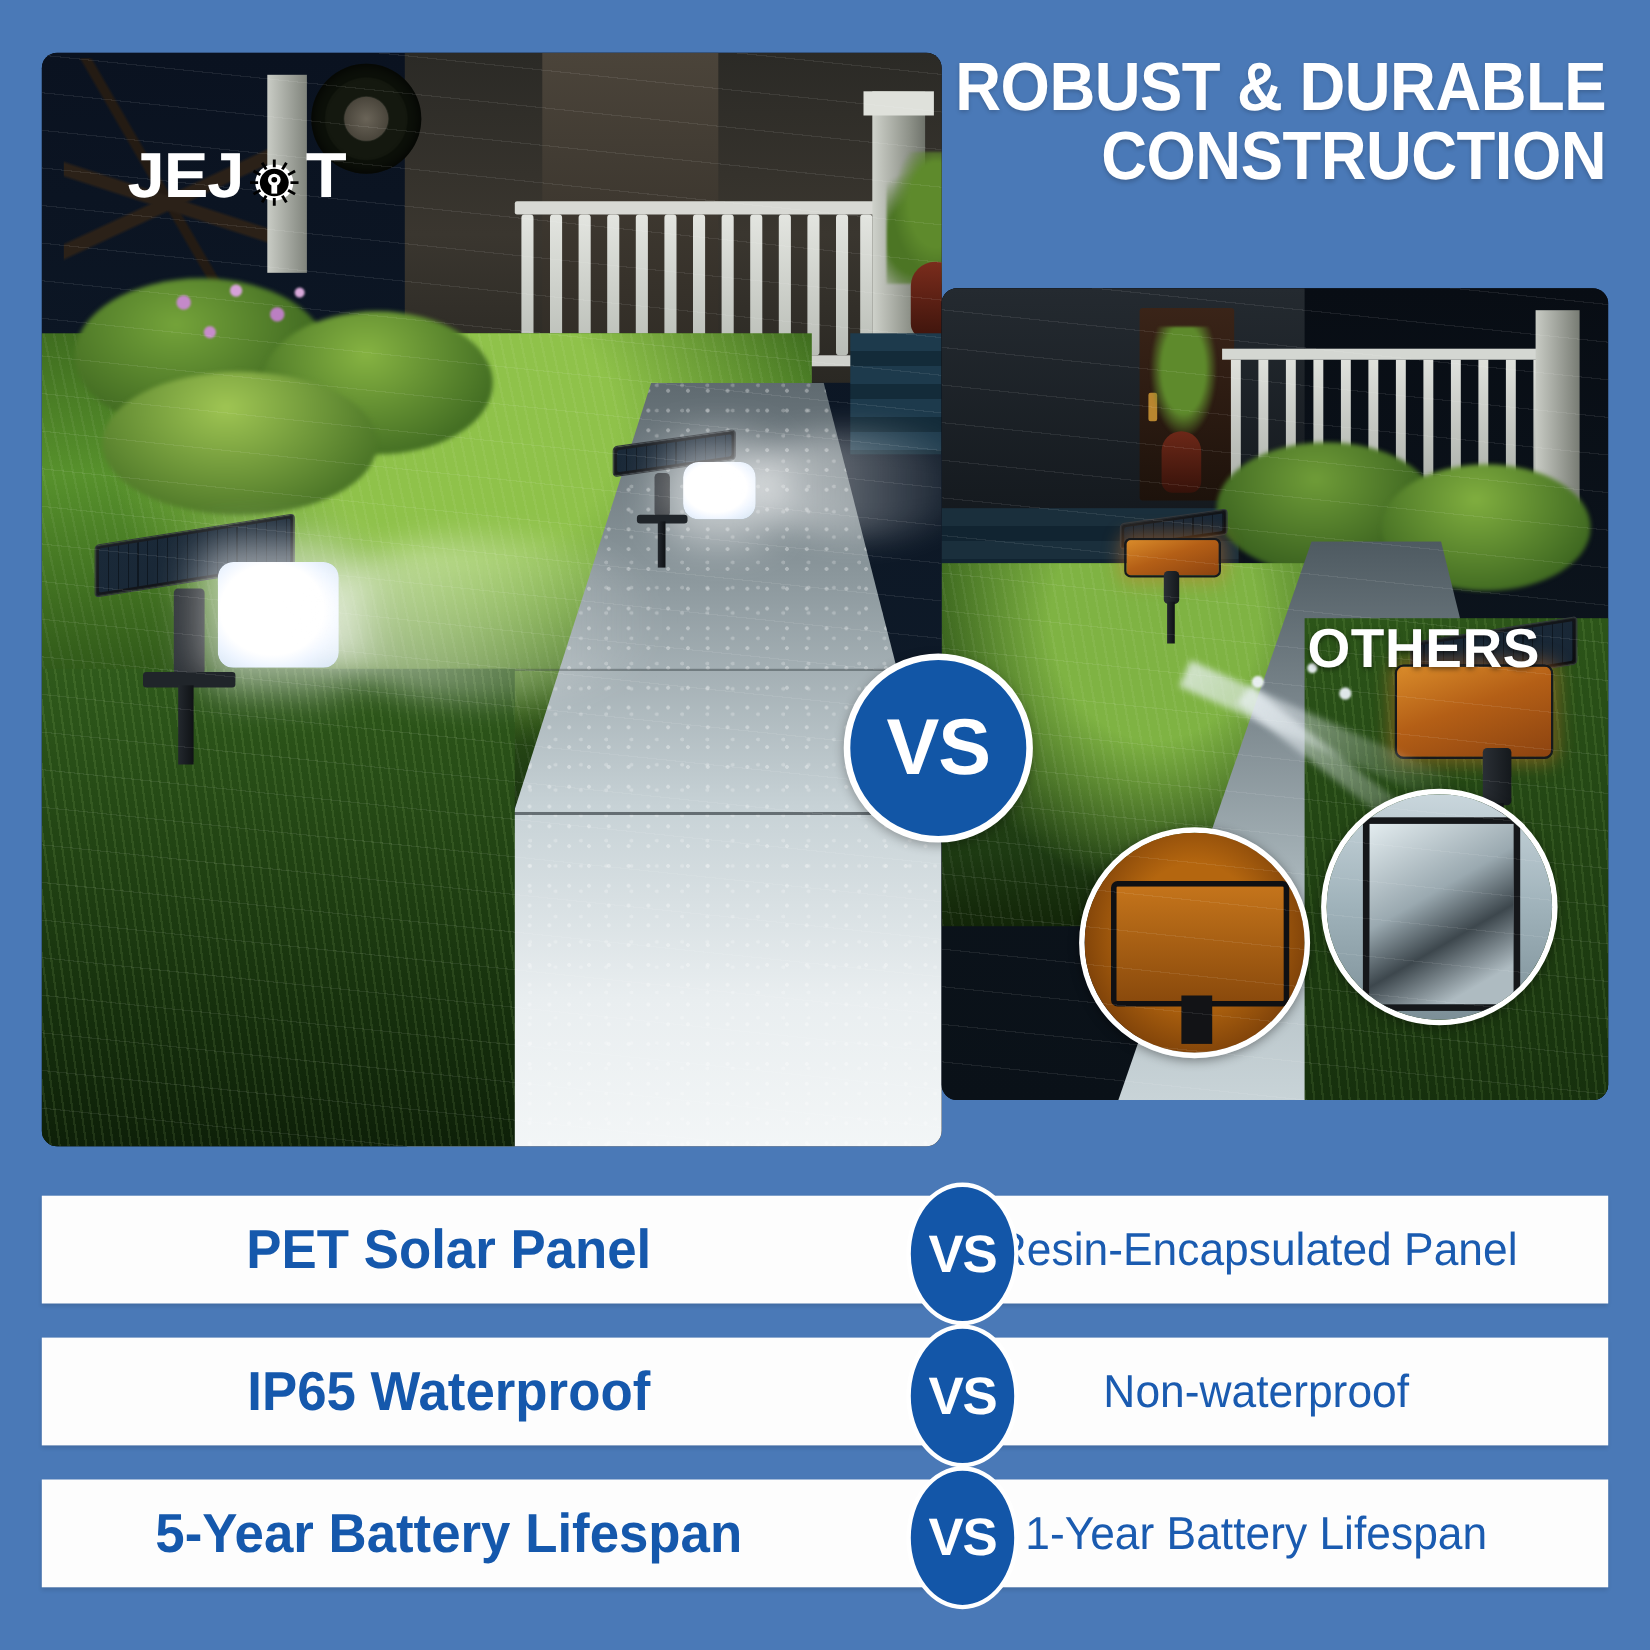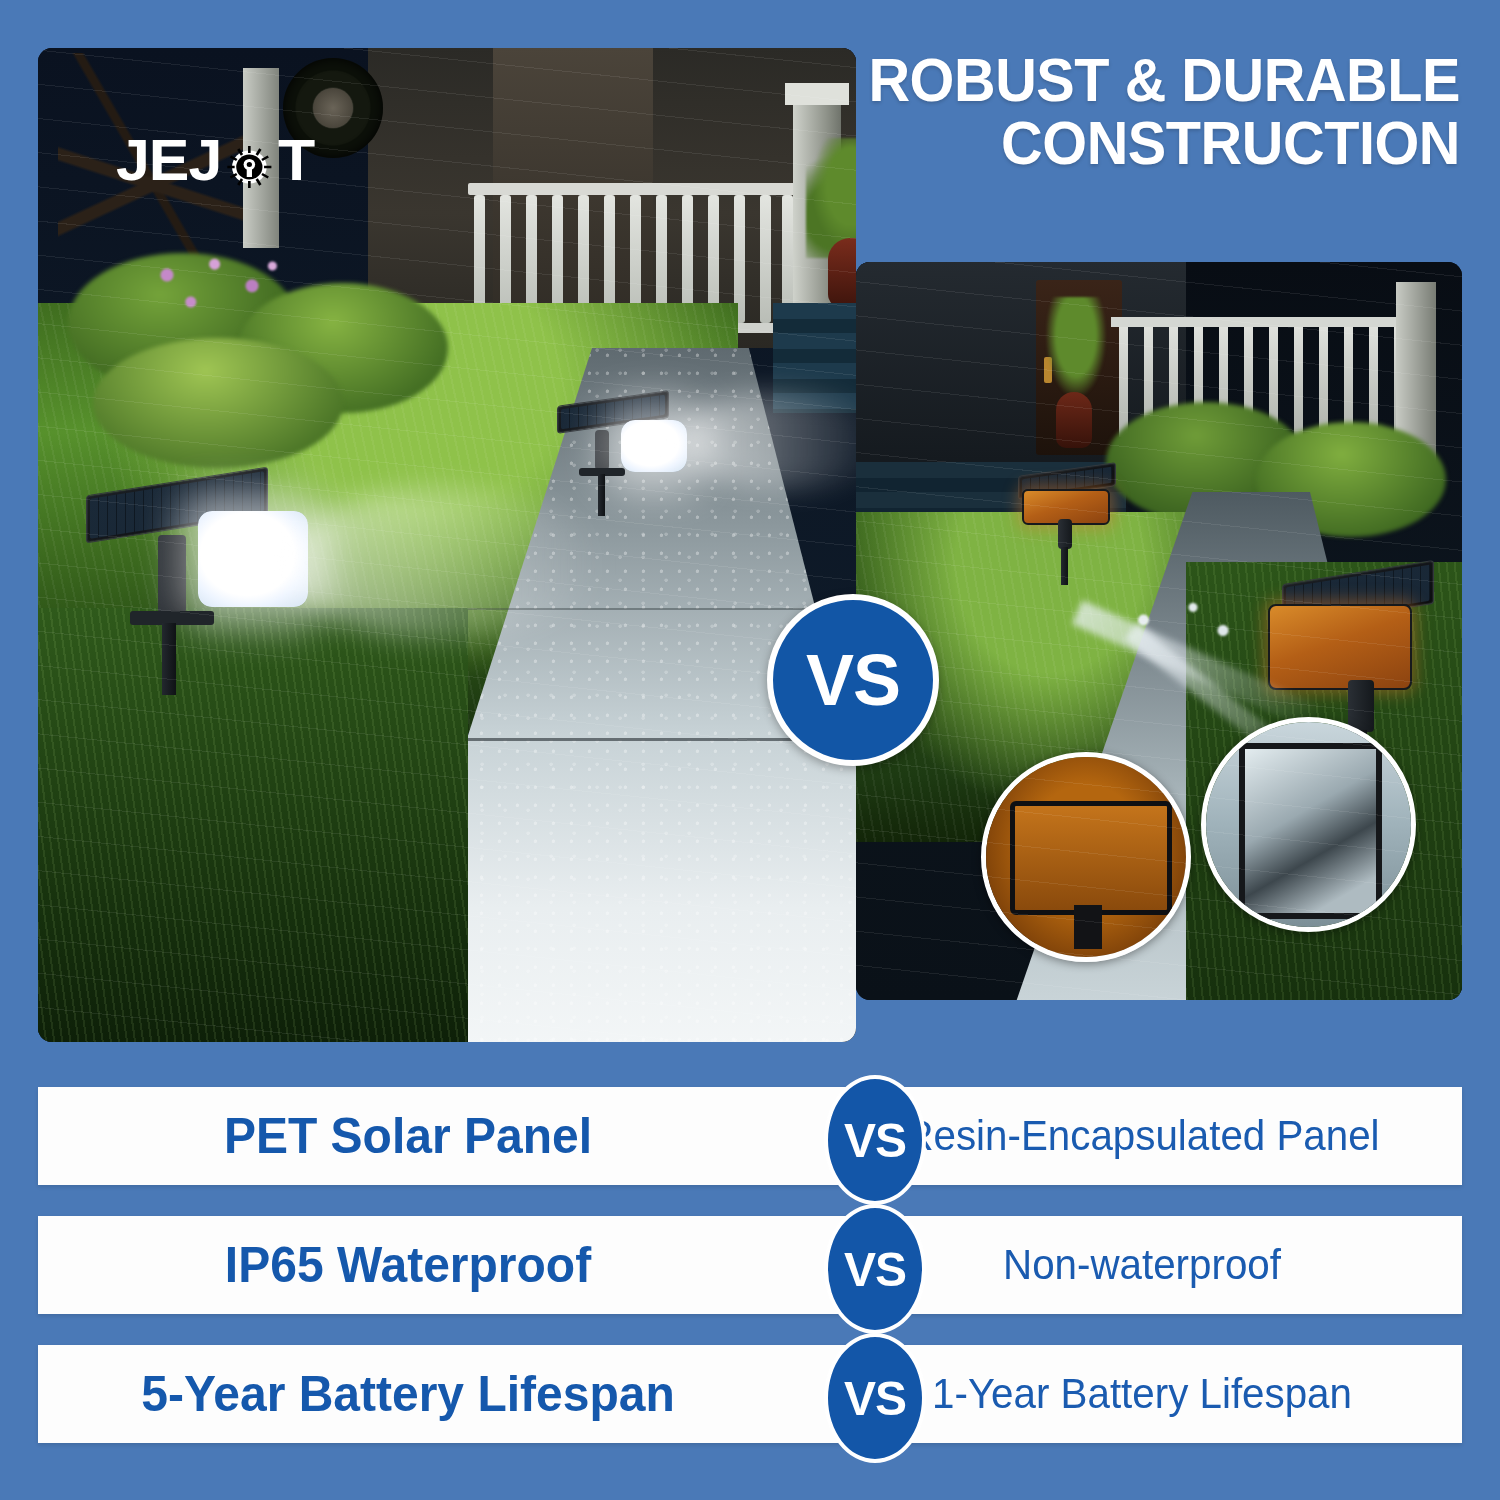--- a/index.html
+++ b/index.html
@@ -419,20 +419,21 @@
 
   <div class="inset" id="inset-left">
     <div class="in-amber"></div>
   </div>
   <div class="inset" id="inset-right">
     <div class="in-frost"></div>
   </div>
 
   <div class="rain"></div>
 
+  <div id="others">OTHERS</div>
 </div>
 
 <div id="headline">
   <span class="l">ROBUST &amp; DURABLE</span>
   <span class="l">CONSTRUCTION</span>
 </div>
 
 <div id="vs-center">VS</div>
 
 <div class="row" id="row-0">

